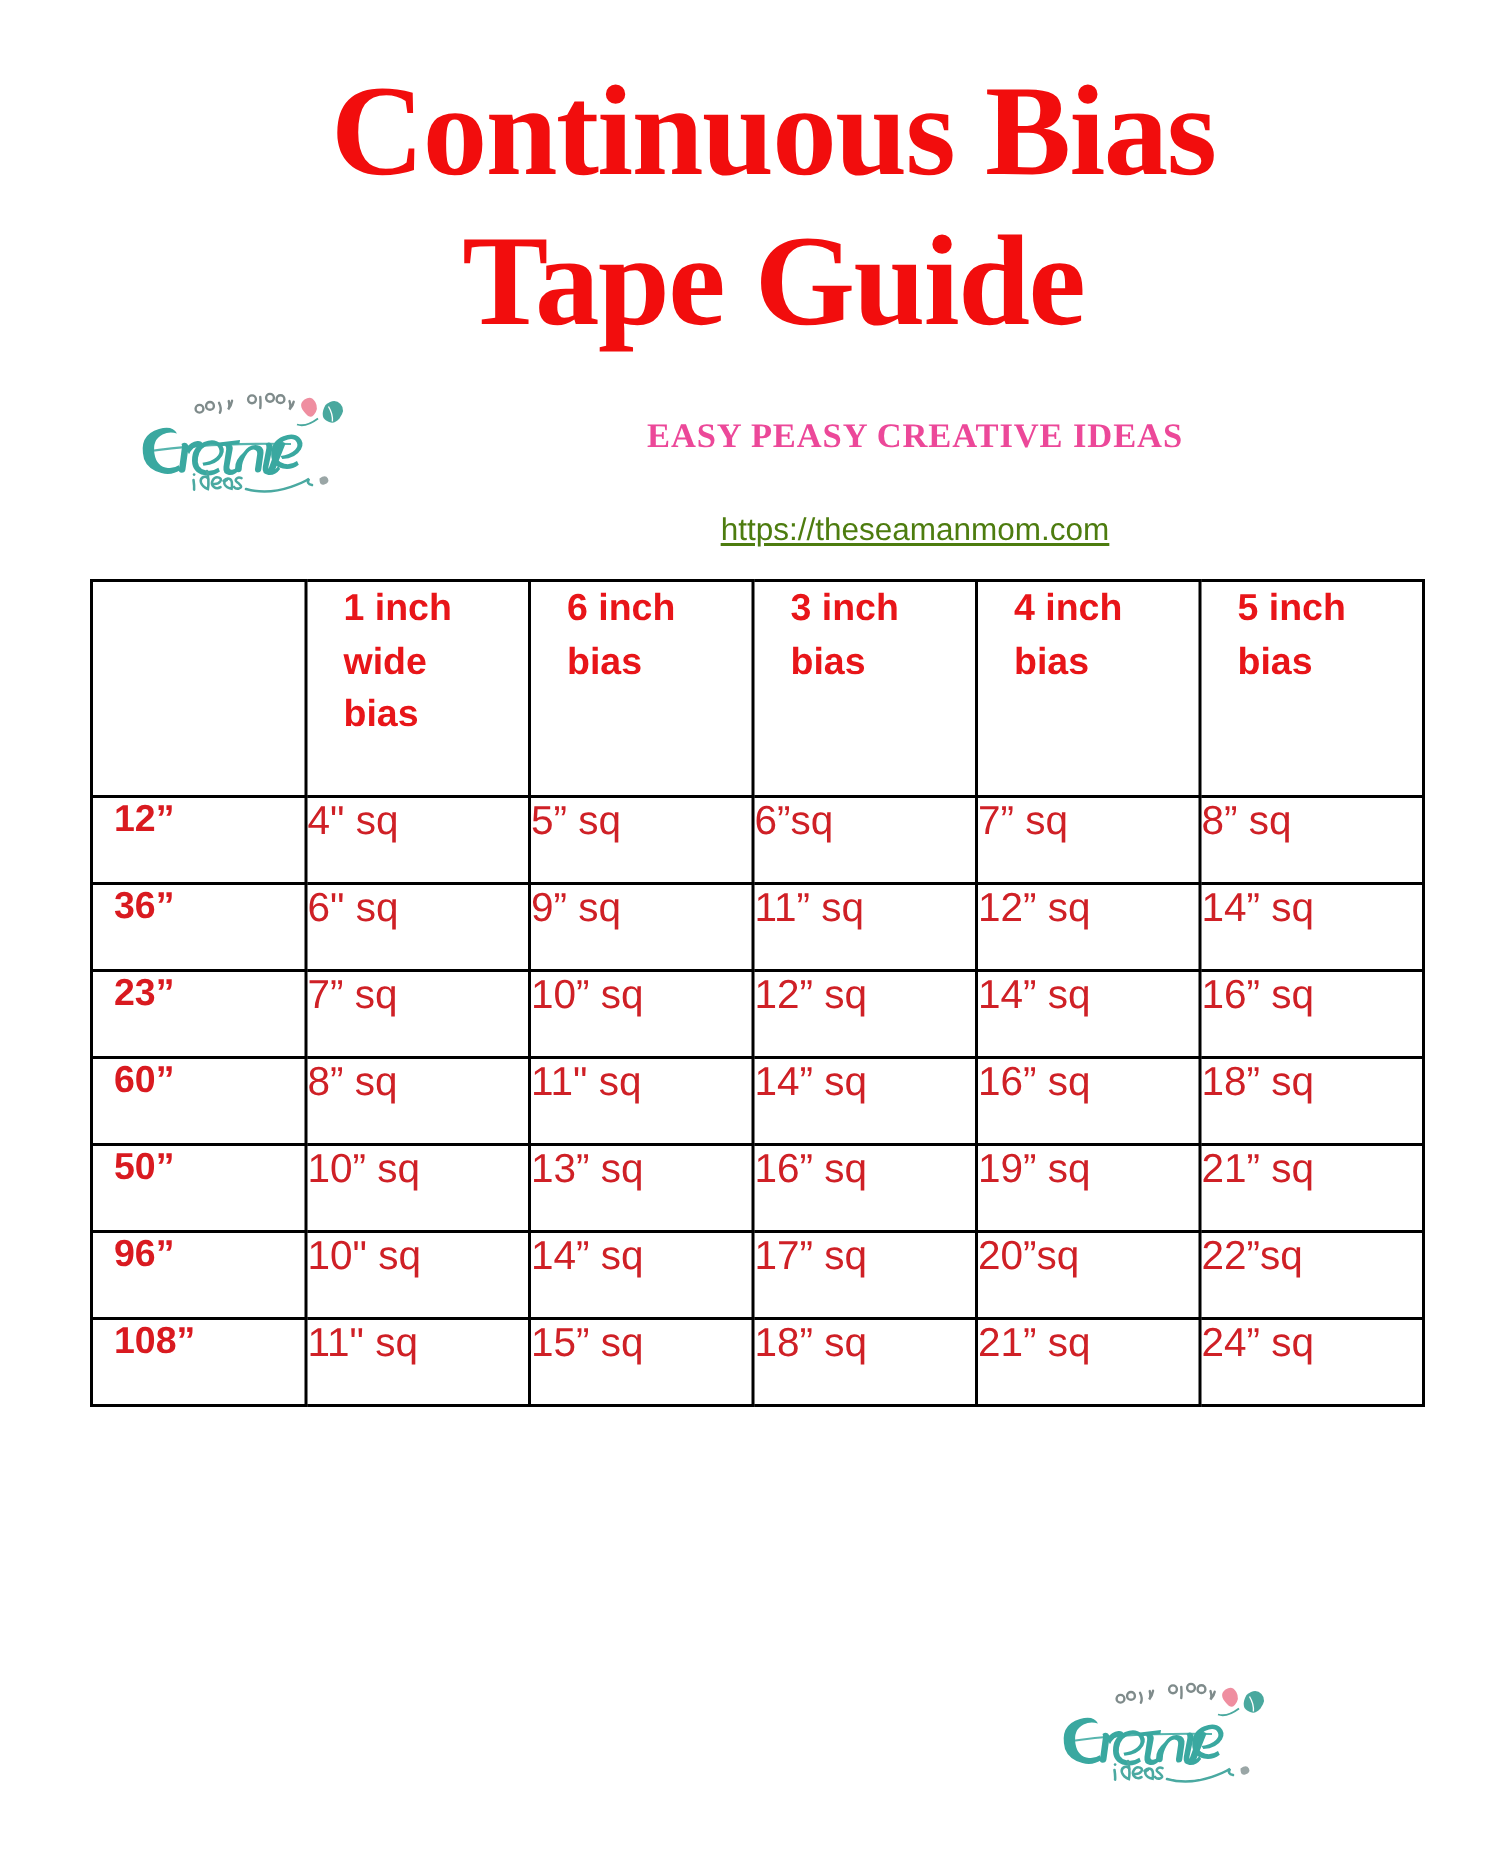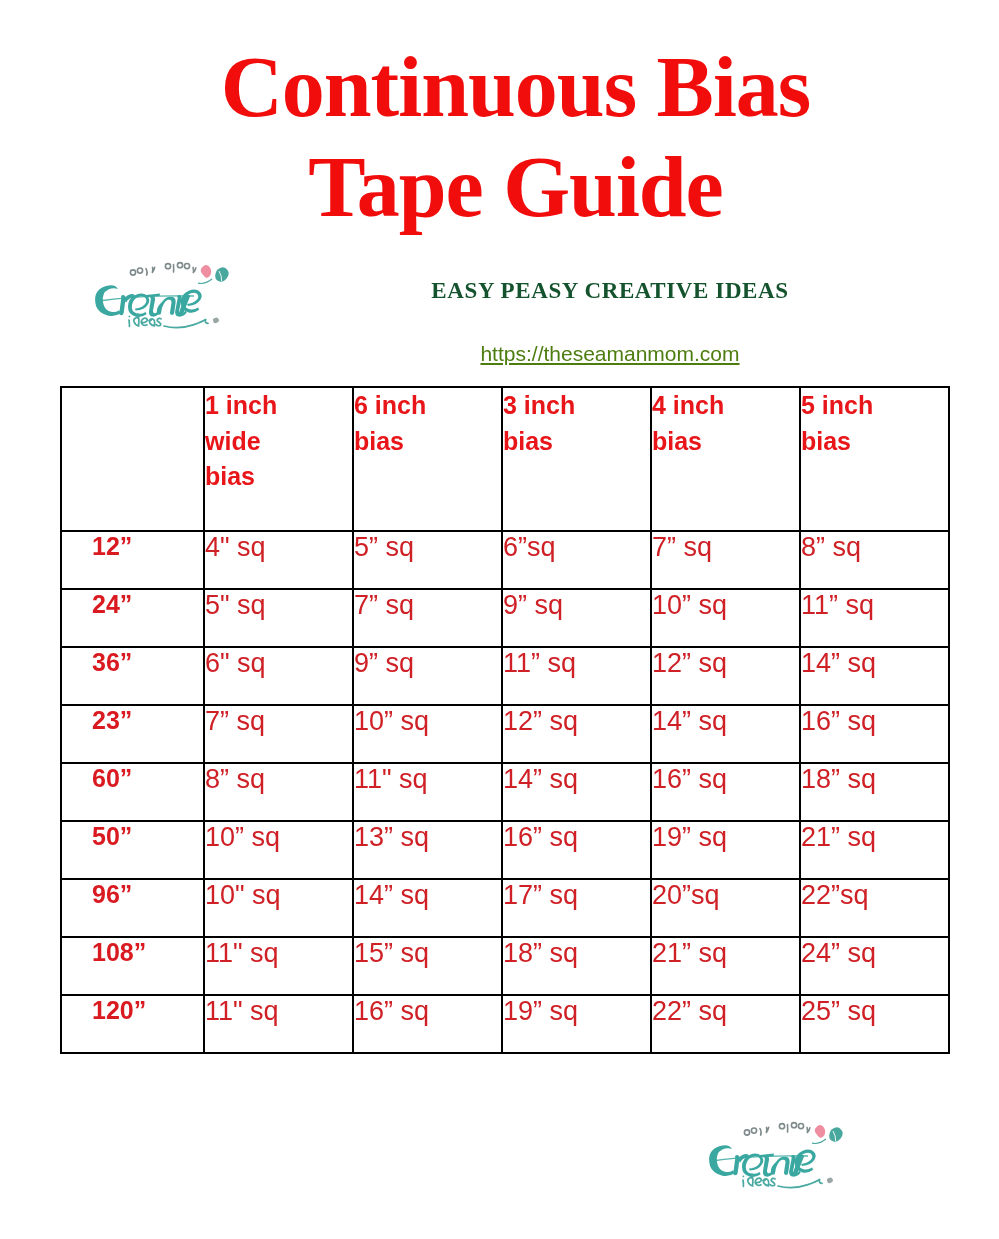--- a/index.html
+++ b/index.html
@@ -52,21 +52,21 @@
   .brand-tagline {
     position: absolute;
     left: 400px;
     top: 26px;
     width: 420px;
     text-align: center;
     font-family: "Liberation Serif", serif;
     font-weight: bold;
     font-size: 23px;
     letter-spacing: 0.6px;
-    color: #14532d;
+    color: #ec4899;
     white-space: nowrap;
   }
   .brand-url {
     position: absolute;
     left: 400px;
     top: 90px;
     width: 420px;
     text-align: center;
     font-family: "Liberation Sans", sans-serif;
     font-size: 21px;
@@ -97,36 +97,36 @@
     padding: 16px 0 0 14px;
     text-align: left;
     font-family: "Liberation Sans", sans-serif;
     font-weight: bold;
     font-size: 25px;
     line-height: 1.42;
     color: #e81519;
     vertical-align: top;
   }
   thead th.head-blank { padding: 0; }
-  thead th .hw { display: block; width: 96px; }
+  thead th .hw { display: block; width: 96px; margin-left: 24px; }
 
   tbody td {
     height: 56px;
     vertical-align: middle;
     font-family: "Liberation Sans", sans-serif;
     font-size: 27px;
     color: #cf2026;
     padding: 0 0 6px 14px;
     white-space: nowrap;
   }
   tbody td.row-label {
     font-weight: bold;
     font-size: 25px;
     color: #d91a20;
-    padding-left: 30px;
+    padding-left: 14px;
   }
 
   
   .logo svg { display: block; width: 100%; height: 100%; }
 </style>
 </head>
 <body>
 
 <div class="title-block">
   <div class="title-line">Continuous Bias</div>
@@ -223,28 +223,20 @@
   <tbody id="table-body">
       <tr>
         <td class="row-label">12”</td>
         <td>4" sq</td>
         <td>5” sq</td>
         <td>6”sq</td>
         <td>7” sq</td>
         <td>8” sq</td>
       </tr>
       <tr>
-        <td class="row-label">24”</td>
-        <td>5" sq</td>
-        <td>7” sq</td>
-        <td>9” sq</td>
-        <td>10” sq</td>
-        <td>11” sq</td>
-      </tr>
-      <tr>
         <td class="row-label">36”</td>
         <td>6" sq</td>
         <td>9” sq</td>
         <td>11” sq</td>
         <td>12” sq</td>
         <td>14” sq</td>
       </tr>
       <tr>
         <td class="row-label">23”</td>
         <td>7” sq</td>
@@ -277,28 +269,20 @@
         <td>20”sq</td>
         <td>22”sq</td>
       </tr>
       <tr>
         <td class="row-label">108”</td>
         <td>11" sq</td>
         <td>15” sq</td>
         <td>18” sq</td>
         <td>21” sq</td>
         <td>24” sq</td>
-      </tr>
-      <tr>
-        <td class="row-label">120”</td>
-        <td>11" sq</td>
-        <td>16” sq</td>
-        <td>19” sq</td>
-        <td>22” sq</td>
-        <td>25” sq</td>
       </tr>
     </tbody>
 </table>
 
 <div class="logo logo-bottom">
   <svg viewBox="0 0 160 76" xmlns="http://www.w3.org/2000/svg">
     <g fill="none" stroke="#7f8b8b" stroke-width="1.6" stroke-linecap="round">
       <circle cx="47" cy="14.5" r="2.6"></circle>
       <circle cx="54" cy="12.6" r="2.6"></circle>
       <path d="M60 10.5 q2 4 0.6 6.6"></path>

